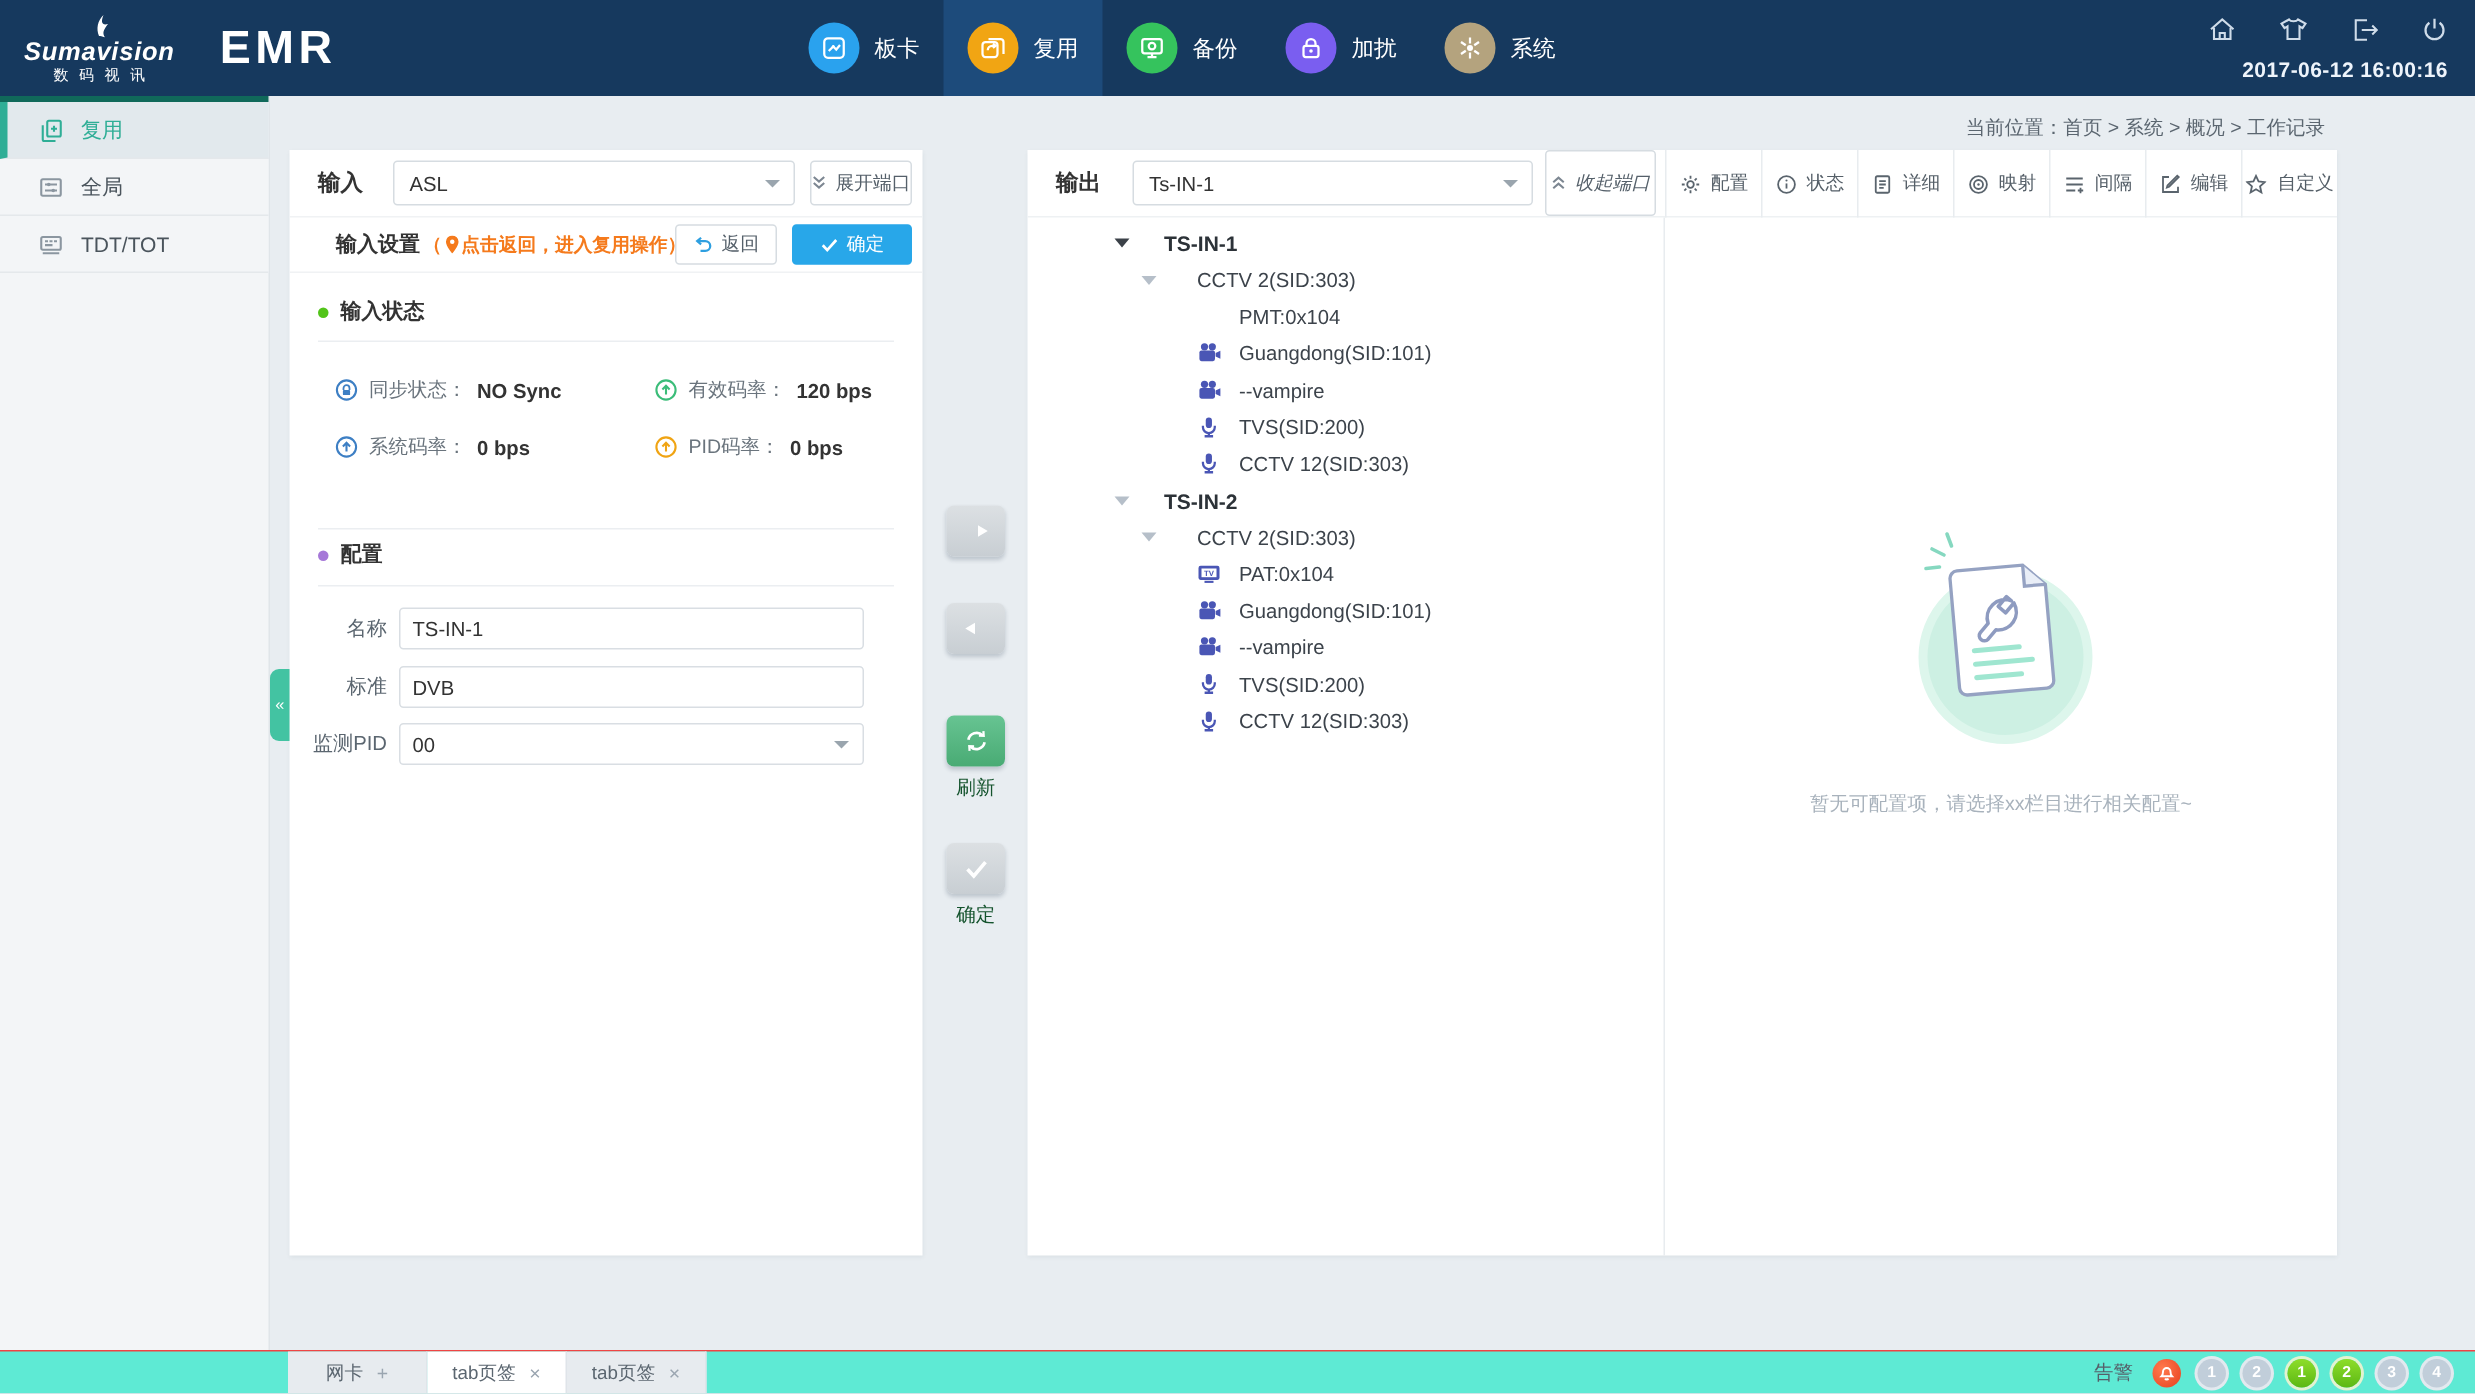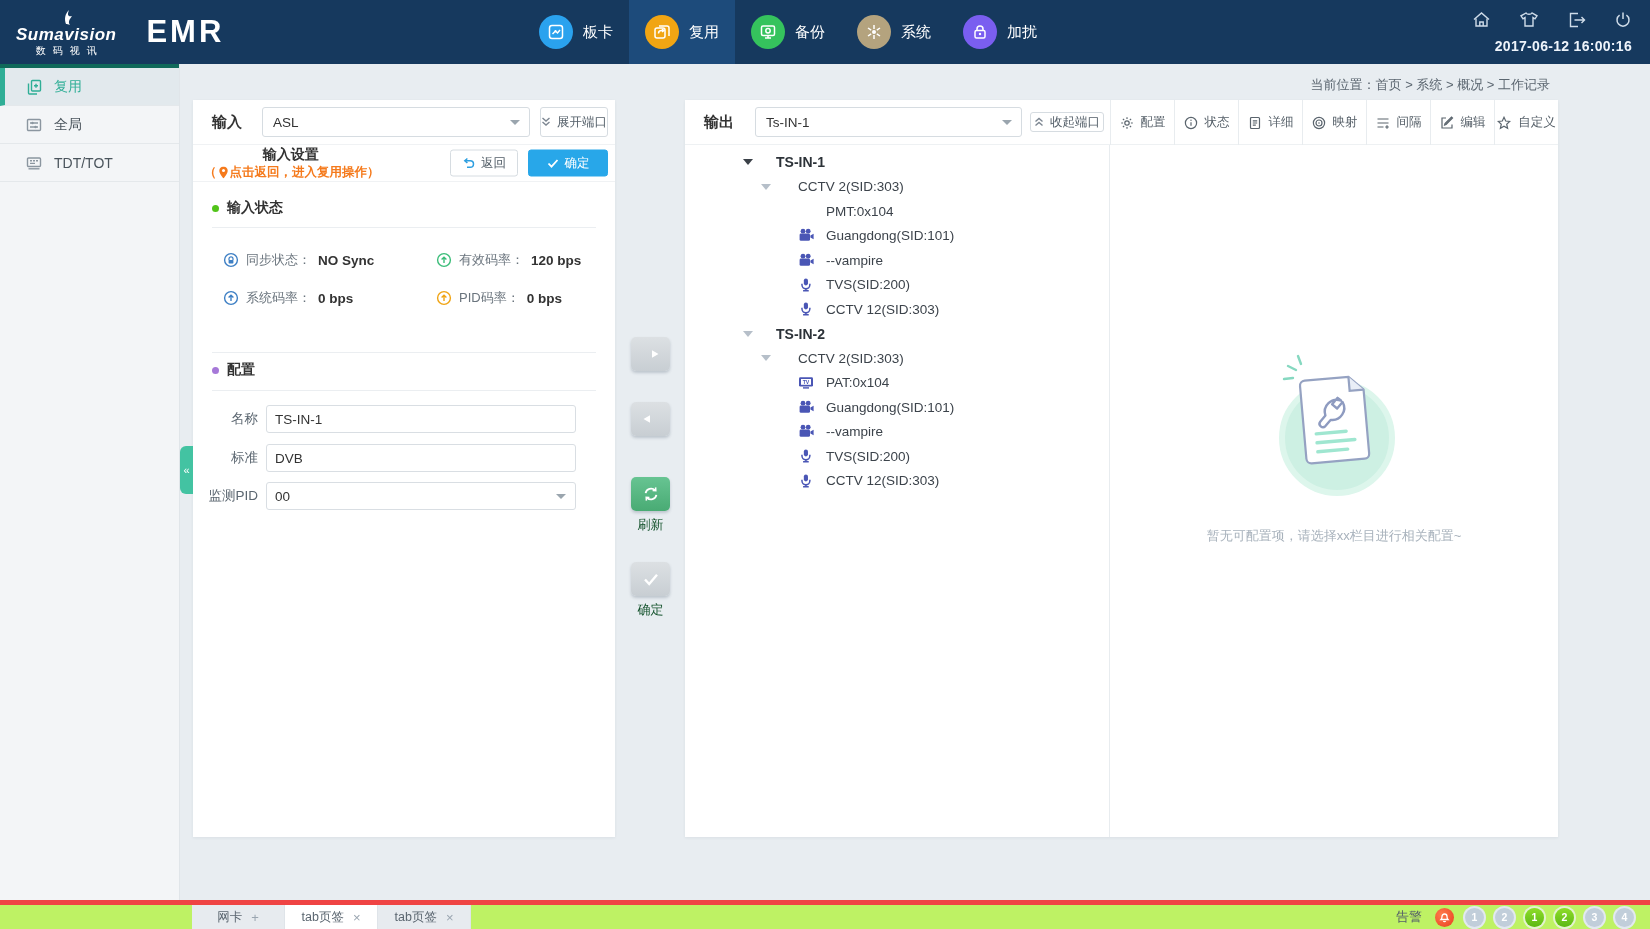--- a/index.html
+++ b/index.html
@@ -41,21 +41,21 @@
   
   .input-panel { left:193px; top:100px; width:422px; height:737px; }
   .ip-row1 { position:absolute; top:0; left:0; right:0; height:45px; border-bottom:1px solid #f0f2f4; }
   .ip-row2 { position:absolute; top:45px; left:0; right:0; height:37px; border-bottom:1px solid #f0f2f4; }
   .panel-label { position:absolute; left:19px; top:50%; transform:translateY(-50%); font-size:15px; font-weight:bold; color:#333; }
   .selectbox { position:absolute; height:30px; top:50%; transform:translateY(-50%); border:1px solid #d6dce1; border-radius:3px; background:#fff; display:flex; align-items:center; padding:0 24px 0 10px; font-size:13.5px; color:#333; cursor:pointer; }
   .selectbox .caret { position:absolute; right:9px; top:50%; margin-top:-2px; width:0; height:0; border-left:5px solid transparent; border-right:5px solid transparent; border-top:5px solid #9aa5ae; }
   .btn { display:flex; align-items:center; justify-content:center; gap:6px; border:1px solid #d6dce1; border-radius:3px; background:#fff; font-size:12.5px; color:#55606a; cursor:pointer;text-align:right; }
   .btn-abs { position:absolute; top:50%; transform:translateY(-50%); }
   .btn.primary { background:#28a7e9; border-color:#28a7e9; color:#fff; }
-  .settings-title { position:absolute; left:9px; top:50%; transform:translateY(-50%); font-size:14px; font-weight:bold; color:#333; display:flex; align-items:center;flex-direction:column; }
+  .settings-title { position:absolute; left:31px; top:50%; transform:translateY(-50%); font-size:14px; font-weight:bold; color:#333; display:flex; align-items:center; }
   .hint { color:#f57a1c; font-size:12.5px; font-weight:bold; display:flex; align-items:center; gap:2px; margin-left:2px; }
   .status-item { position:absolute; display:flex; align-items:center; gap:7px; font-size:13px; color:#6a747d; height:20px; }
   .status-item b { color:#333; font-size:13.5px; font-weight:bold; }
   .field-row { position:absolute; left:0; height:28px; display:flex; align-items:center; }
   .field-label { width:65px; text-align:right; font-size:13.5px; color:#5b6670; margin-right:8px; }
   .field-input { width:310px; height:28px; border:1px solid #d9dee3; border-radius:3px; padding:0 8px; font-size:13.5px; color:#333; font-family:inherit; background:#fff; }
   .field-select { position:relative; width:310px; height:28px; border:1px solid #d9dee3; border-radius:3px; display:flex; align-items:center; padding:0 8px; font-size:13.5px; color:#333; cursor:pointer; }
   .field-select .caret { position:absolute; right:9px; top:50%; margin-top:-2px; width:0; height:0; border-left:5px solid transparent; border-right:5px solid transparent; border-top:5px solid #9aa5ae; }
 
   
@@ -84,21 +84,21 @@
   .tree-row.lvl1 .tw { margin-right:27px; }
   .tree-row.lvl2 { padding-left:113px; }
   .ticon { width:18px; height:15px; margin-right:10px; flex:0 0 auto; display:flex; align-items:center; }
   .ticon svg { display:block; }
 
   .empty-zone { position:absolute; left:425px; right:0; top:45px; bottom:0; display:flex; flex-direction:column; align-items:center; }
   .empty-illus { margin-top:195px; }
   .empty-msg { margin-top:22px; font-size:13px; color:#a8b2bc; }
 
   
-  .footer { position:absolute; bottom:0; left:0; right:0; height:29px; background:#bef264; border-top:5px solid #ef4444; display:flex; align-items:stretch; }
+  .footer { position:absolute; bottom:0; left:0; right:0; height:29px; background:#5eead4; border-top:1px solid #ef4444; display:flex; align-items:stretch; }
   .ftabs { display:flex; margin-left:192px; }
   .ftab { width:93px; display:flex; align-items:center; justify-content:center; gap:9px; font-size:12.5px; color:#5b6670; border-right:1px solid #dfe4e9; background:#e7ebef; cursor:pointer; }
   .ftab.active { background:#fff; }
   .ftab .sym { color:#9aa5b0; font-size:13px; }
   .footer-right { margin-left:auto; display:flex; align-items:center; gap:11px; padding-right:16px; }
   .alarm-label { font-size:13px; color:#55606a; margin-right:2px; }
   .ind { width:19px; height:19px; border-radius:50%; display:flex; align-items:center; justify-content:center; font-size:10.5px; font-weight:bold; color:#fff; cursor:pointer; }
   .ind.gray { background:#c1ceda; box-shadow:0 0 0 2px #e2e9ef; }
   .ind.green { background:linear-gradient(#8edd2a,#5cb814); box-shadow:0 0 0 2px #e3f2d0; }
   .ind.alarm { background:radial-gradient(circle at 35% 35%, #ff7a4d, #e8401f); box-shadow:none; }
@@ -168,37 +168,37 @@
         <span class="nav-badge" style="background:#35c35d">
           <svg width="18" height="18" viewBox="0 0 18 18" fill="none" stroke="#fff" stroke-width="1.5">
               <rect x="2.5" y="3" width="13" height="9.5" rx="1.5"></rect>
               <circle cx="9" cy="7.7" r="2.2"></circle>
               <path d="M9 12.5v2.5M6 15h6"></path>
             </svg>
         </span>
         <span>备份</span>
       </div>
       <div class="nav-item">
-        <span class="nav-badge" style="background:#b4a37e">
-          <svg width="18" height="18" viewBox="0 0 18 18" fill="none" stroke="#fff" stroke-width="1.5">
-              <path d="M9 2v4M9 12v4M3 5l3.2 2.2M11.8 10.8L15 13M15 5l-3.2 2.2M6.2 10.8L3 13"></path>
-              <circle cx="9" cy="9" r="2" fill="#fff" stroke="none"></circle>
-            </svg>
-        </span>
-        <span>系统</span>
-      </div>
-      <div class="nav-item">
         <span class="nav-badge" style="background:#7a5ef0">
           <svg width="18" height="18" viewBox="0 0 18 18" fill="none" stroke="#fff" stroke-width="1.5">
               <rect x="4" y="7.5" width="10" height="7.5" rx="1.5"></rect>
               <path d="M6 7.5V6a3 3 0 0 1 6 0v1.5"></path>
               <circle cx="9" cy="11" r="1.2" fill="#fff" stroke="none"></circle>
             </svg>
         </span>
         <span>加扰</span>
+      </div>
+      <div class="nav-item">
+        <span class="nav-badge" style="background:#b4a37e">
+          <svg width="18" height="18" viewBox="0 0 18 18" fill="none" stroke="#fff" stroke-width="1.5">
+              <path d="M9 2v4M9 12v4M3 5l3.2 2.2M11.8 10.8L15 13M15 5l-3.2 2.2M6.2 10.8L3 13"></path>
+              <circle cx="9" cy="9" r="2" fill="#fff" stroke="none"></circle>
+            </svg>
+        </span>
+        <span>系统</span>
       </div>
     </div>
 
     <div class="hdr-icons">
       <svg width="19" height="18" viewBox="0 0 19 18" fill="none" stroke="#cfdce9" stroke-width="1.4">
           <path d="M2 8.5L9.5 2 17 8.5"></path>
           <path d="M4 7.5V15h11V7.5"></path>
           <path d="M7.8 15v-4h3.4v4"></path>
         </svg>
       <svg width="20" height="18" viewBox="0 0 20 18" fill="none" stroke="#cfdce9" stroke-width="1.4">
@@ -382,21 +382,21 @@
   </div>
   <div class="xfer-label" style="top:601px;">确定</div>
 
   <div class="panel output-panel">
     <div class="op-header">
       <span class="panel-label">输出</span>
       <div class="selectbox" style="left:70px; width:267px;">
         <span>Ts-IN-1</span>
         <span class="caret"></span>
       </div>
-      <button class="btn btn-abs" style="left:345px; width:74px; height:20px;">
+      <button class="btn btn-abs" style="left:345px; width:74px; height:44px;font-style:italic;">
         <svg width="10" height="10" viewBox="0 0 10 10" fill="none" style="stroke:#7d8792" stroke-width="1.4">
             <path d="M1.5 4.5L5 1.5l3.5 3"></path>
             <path d="M1.5 8.5L5 5.5l3.5 3"></path>
           </svg>
         <span>收起端口</span>
       </button>
 
       <div class="op-toolbar">
         <div class="tool-btn">
           <svg width="14" height="14" viewBox="0 0 14 14" fill="none" stroke="#5a646d" stroke-width="1.2">

